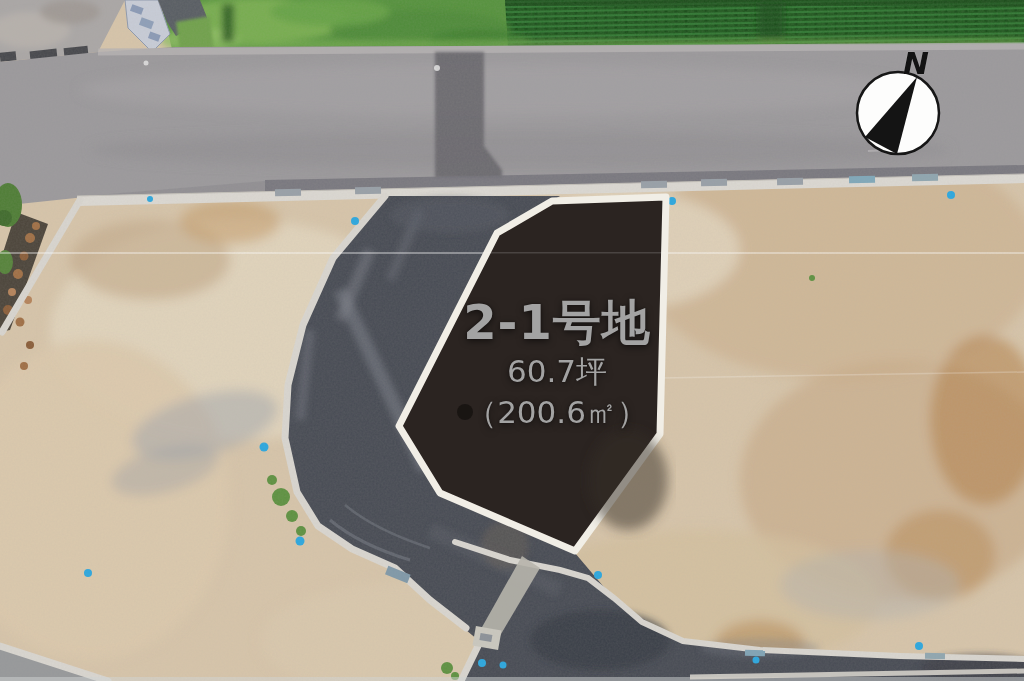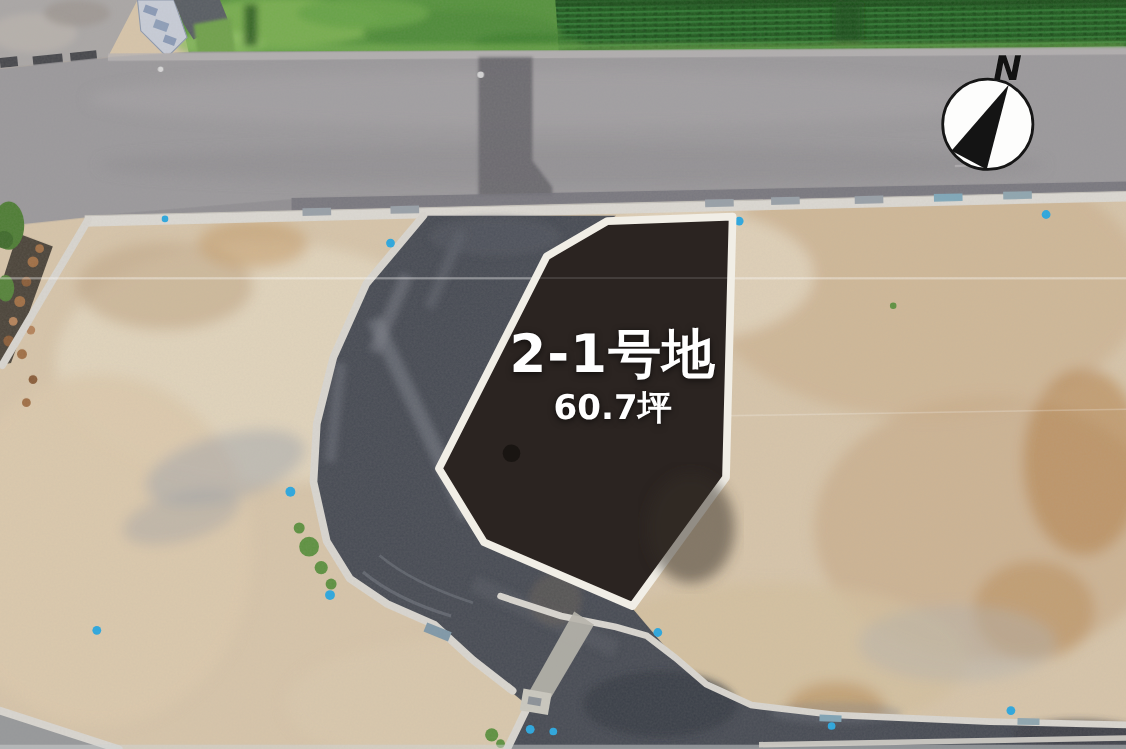--- a/index.html
+++ b/index.html
@@ -6,26 +6,26 @@
   #stage{
     position:relative;width:1024px;height:681px;overflow:hidden;
     font-family:"DejaVu Sans","Liberation Sans",sans-serif;
     -webkit-user-select:none;user-select:none;
   }
   #stage svg{position:absolute;left:0;top:0;display:block;}
   .lot-outline{stroke:#f1eee6;stroke-width:7;stroke-linejoin:round;}
   .curb{stroke:#d9d6d0;fill:none;stroke-linecap:round;}
   .lot-label{
     position:absolute;left:400px;top:294px;width:314px;
-    text-align:center;color:#ffffff;
+    text-align:center;color:#a3a3a3;
     text-shadow:0 2px 7px rgba(0,0,0,.55), 0 0 2px rgba(0,0,0,.35);
     pointer-events:none;
   }
   .lot-label .l1{font-size:48px;line-height:57px;font-weight:800;letter-spacing:1px;}
-  .lot-label .l2,.lot-label .l3,.lot-label .l4{font-size:31px;line-height:41px;font-weight:700;}
+  .lot-label .l2,.lot-label .l3,.lot-label .l4{font-size:31px;line-height:41px;font-weight:400;}
   .north-label{
     position:absolute;left:903px;top:45px;width:40px;
     font-size:31px;font-weight:800;font-style:italic;color:#121212;
     text-shadow:0 0 1px rgba(255,255,255,.4);
   }
 </style>
 </head>
 <body>
 
 <div id="stage">
@@ -230,16 +230,17 @@
 
     <g>
       <circle cx="898" cy="113" r="41" fill="#fdfdfc" stroke="#161616" stroke-width="2.5"></circle>
       <path d="M917,77 L865,137 L897,154 Z" fill="#141414"></path>
     </g>
   </svg>
 
   <div class="lot-label">
     <div class="l1">2-1号地</div>
     <div class="l2">60.7坪</div>
+    <div class="l3">（200.6㎡）</div>
   </div>
 
   <div class="north-label">N</div>
 </div>
 
 </body></html>

